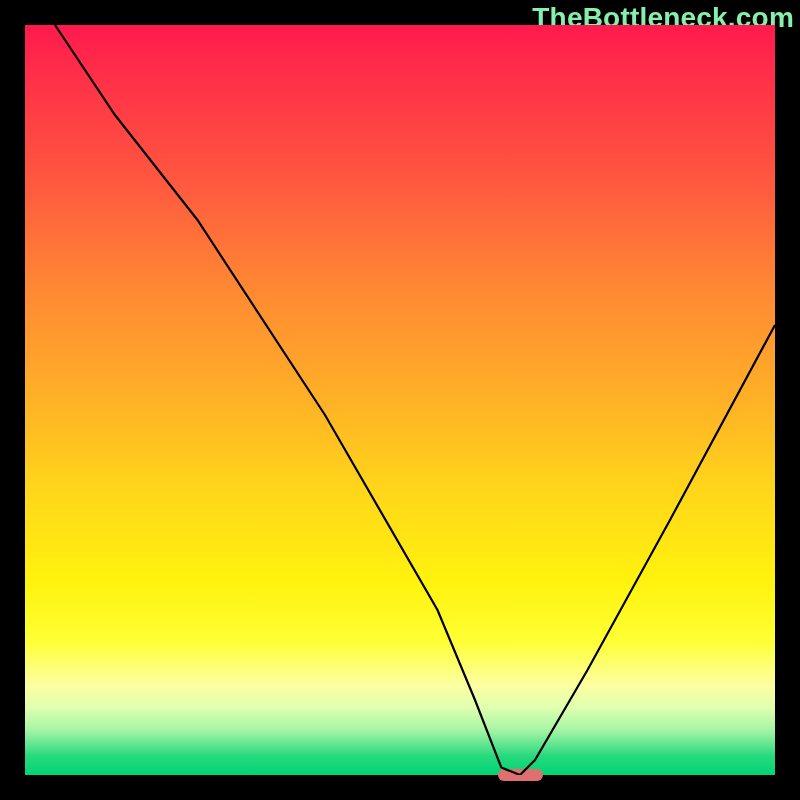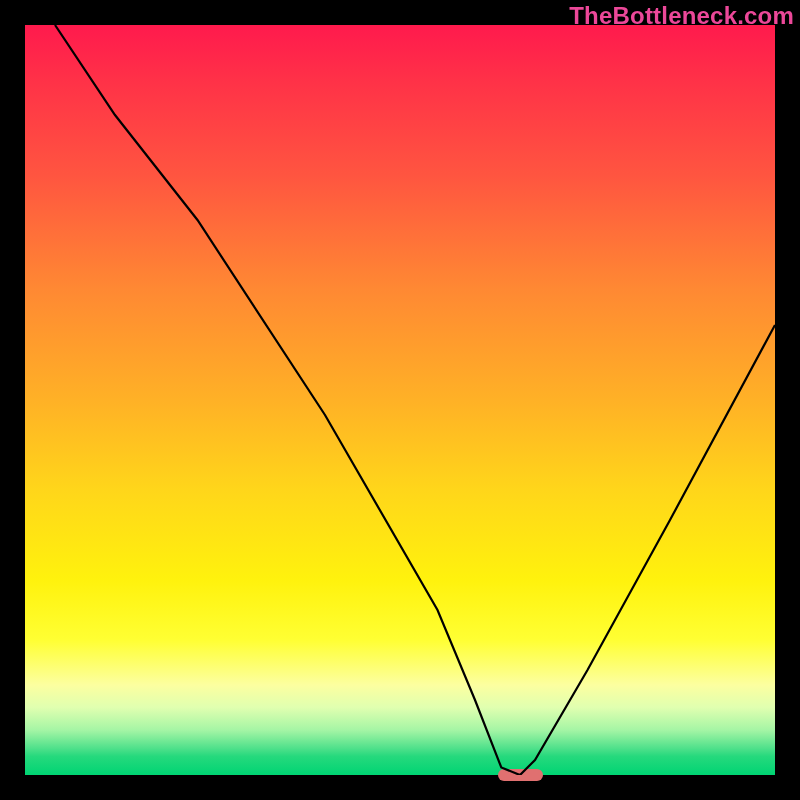--- a/index.html
+++ b/index.html
@@ -52,23 +52,23 @@
     left: 0;
     top: 0;
     width: 750px;
     height: 750px;
   }
   .watermark {
     position: absolute;
     top: 2px;
     right: 6px;
     font-family: Arial, Helvetica, sans-serif;
-    font-size: 24px;
+    font-size: 28px;
     font-weight: 600;
-    color: #ec4899;
+    color: #86efac;
     letter-spacing: 0.2px;
   }
 </style>
 </head>
 <body>
 
 <div class="watermark">TheBottleneck.com</div>
 
 <div class="plot-area">
   <div class="gradient-bg"></div>

